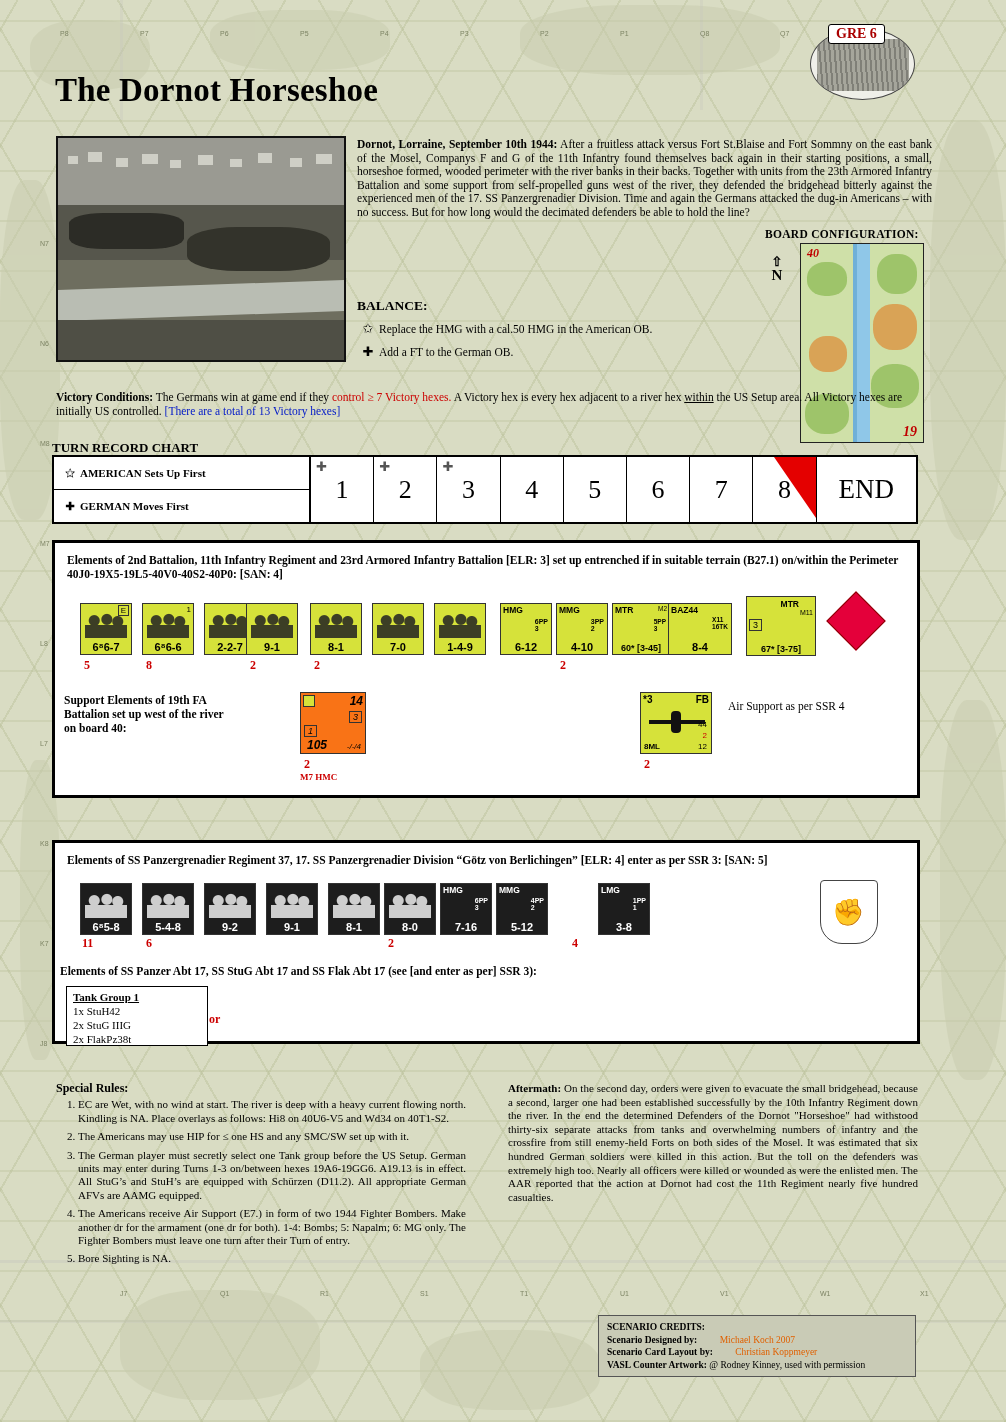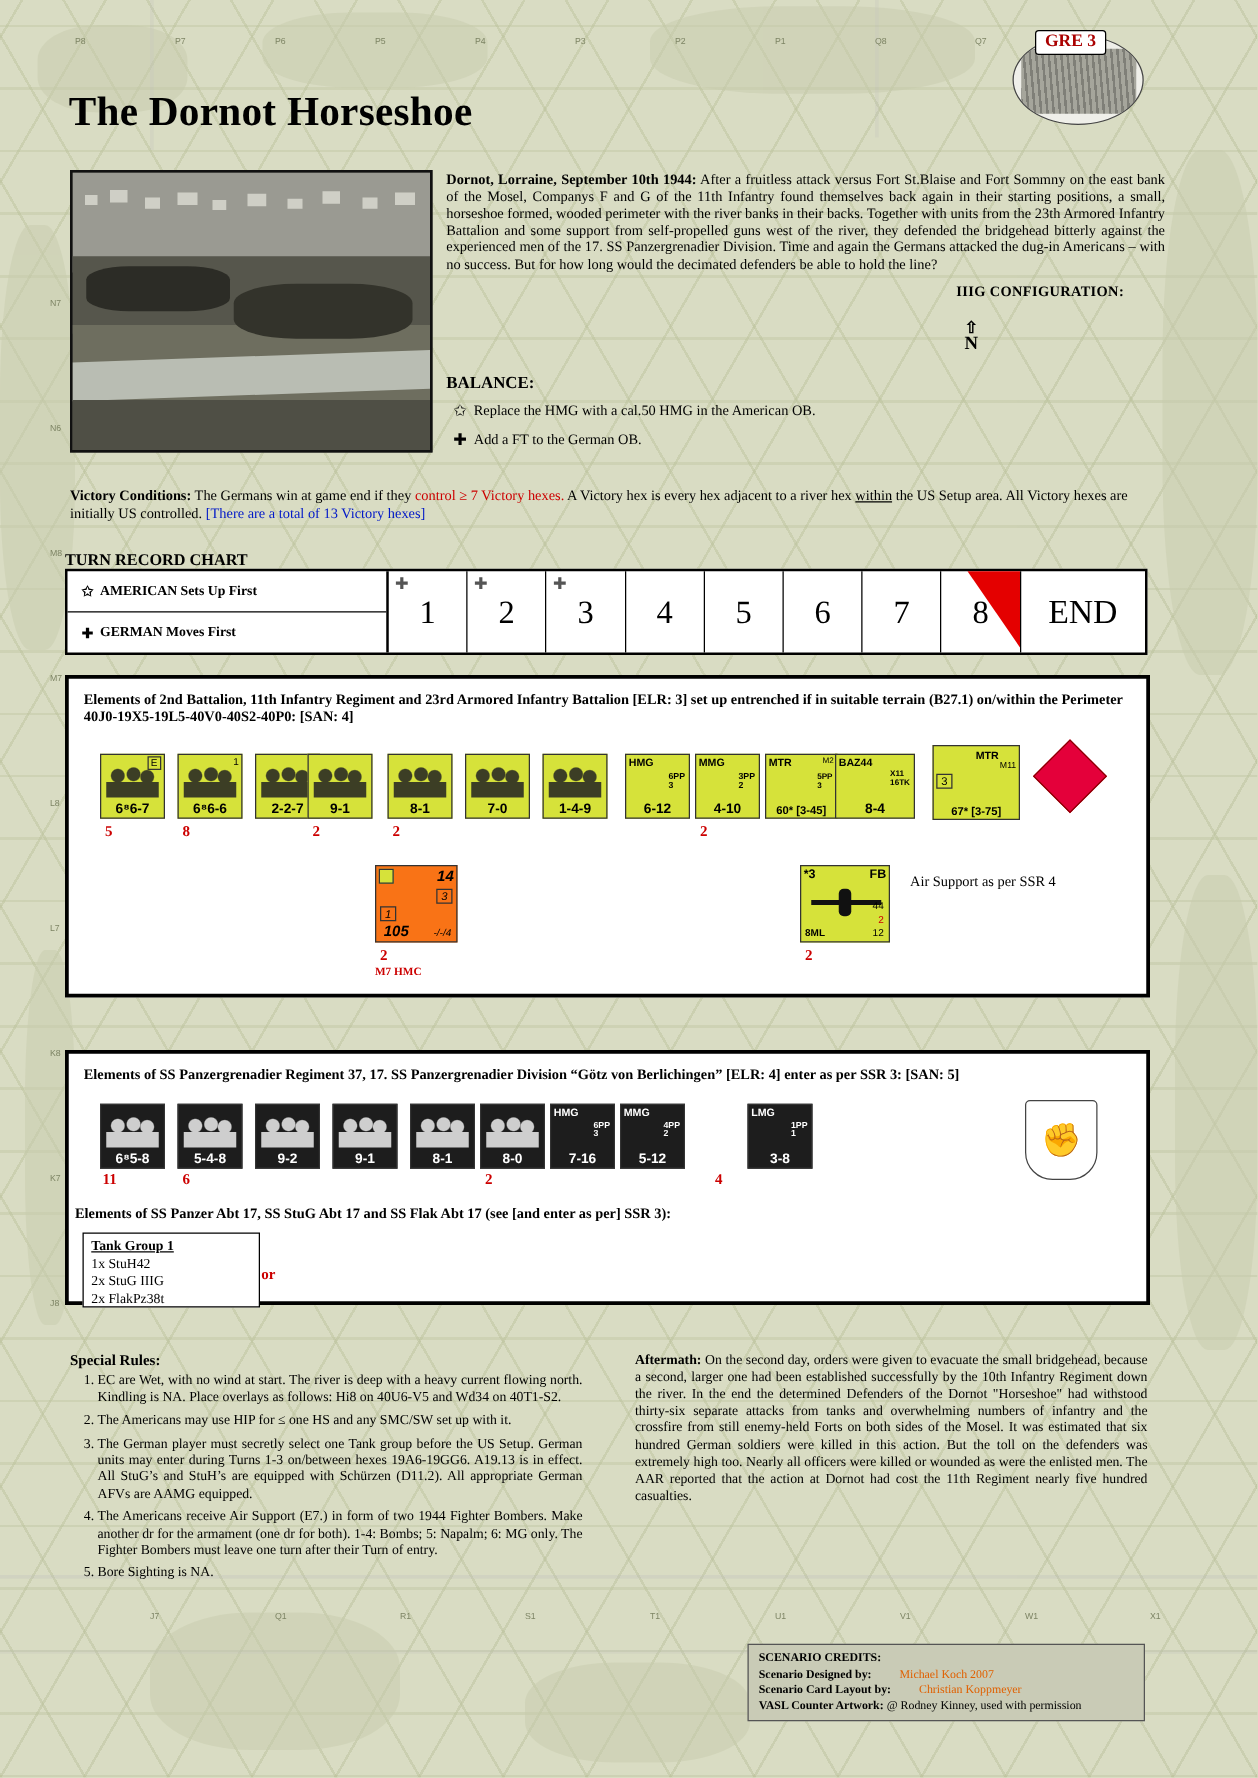--- a/index.html
+++ b/index.html
@@ -195,21 +195,21 @@
   </div>
 
 <div class="sheet">
 
   <div class="title">The Dornot Horseshoe</div>
 
   <div class="gre">
     <div class="ov">
         <div class="sold"></div>
       </div>
-    <div class="lbl">GRE 3</div>
+    <div class="lbl">GRE 6</div>
   </div>
 
   <div class="photo">
     <div class="sky"></div>
       <div class="mid"></div>
       <div class="low"></div>
     <div class="dark1"></div>
       <div class="dark2"></div>
     <div class="river"></div>
       <div class="dark3"></div>
@@ -234,23 +234,35 @@
     <div class="balrow">
       <div class="ico">✩</div>
       <div>Replace the HMG with a cal.50 HMG in the American OB.</div>
     </div>
     <div class="balrow">
       <div class="ico">✚</div>
       <div>Add a FT to the German OB.</div>
     </div>
   </div>
 
-  <div class="boardcfgtitle">IIIG CONFIGURATION:</div>
+  <div class="boardcfgtitle">BOARD CONFIGURATION:</div>
   <div class="compass">
     <span class="arrow">⇧</span><span>N</span>
+  </div>
+  <div class="boardbox">
+    <div class="riverb"></div>
+      <div class="riverb2"></div>
+    <div class="woods" style="left:6px;top:18px;width:40px;height:34px;"></div>
+    <div class="woods" style="left:76px;top:10px;width:40px;height:40px;"></div>
+    <div class="woods" style="left:70px;top:120px;width:48px;height:44px;"></div>
+    <div class="woods" style="left:4px;top:150px;width:44px;height:40px;"></div>
+    <div class="hill" style="left:72px;top:60px;width:44px;height:46px;"></div>
+    <div class="hill" style="left:8px;top:92px;width:38px;height:36px;"></div>
+    <div class="num" style="left:6px;top:2px;">40</div>
+    <div class="num" style="right:6px;bottom:2px;font-size:14px;">19</div>
   </div>
 
   <div class="vict">
     <b>Victory Conditions:</b><span> The Germans win at game end if they </span><span class="red">control ≥ 7 Victory hexes.</span><span> A Victory hex is every hex adjacent to a river hex </span><span class="uline">within</span><span> the US Setup area. All Victory hexes are initially US controlled. </span><span class="blue">[There are a total of 13 Victory hexes]</span>
   </div>
 
   <div class="trc-title">TURN RECORD CHART</div>
   <div class="trcbox">
     <div class="trc-left">
       <div class="r">
@@ -368,20 +380,21 @@
 
   <div class="ctr us" style="left:746px;top:596px;width:70px;height:60px;">
     <div class="ctrname" style="left:auto;right:16px;top:2px;">MTR</div>
     <div class="tr" style="top:12px;font-size:7px;">M11</div>
     <div class="tl" style="top:22px;border:1px solid #333;padding:0 3px;font-size:9px;">3</div>
     <div class="vals" style="font-size:9px;">67* [3-75]</div>
   </div>
 
   <div class="diamond"></div>
 
+  <div class="supp">Support Elements of 19th FA Battalion set up west of the river on board 40:</div>
 
   <div class="ctr us" style="left:300px;top:692px;width:66px;height:62px;background:#f97316;font-style:italic;">
     <div class="tl" style="left:2px;top:2px;width:10px;height:10px;border:1px solid #333;background:#d6e23a;"></div>
     <div class="tr" style="font-size:12px;font-weight:bold;">14</div>
     <div style="position:absolute;right:3px;top:18px;font-size:9px;border:1px solid #333;padding:0 3px;">3</div>
     <div style="position:absolute;left:3px;bottom:16px;font-size:9px;border:1px solid #333;padding:0 3px;">1</div>
     <div class="vals" style="text-align:left;padding-left:6px;font-size:12px;">105</div>
     <div style="position:absolute;right:4px;bottom:2px;font-size:8px;">-/-/4</div>
   </div>
   <div class="qty" style="left:304px;top:757px;">2</div>

